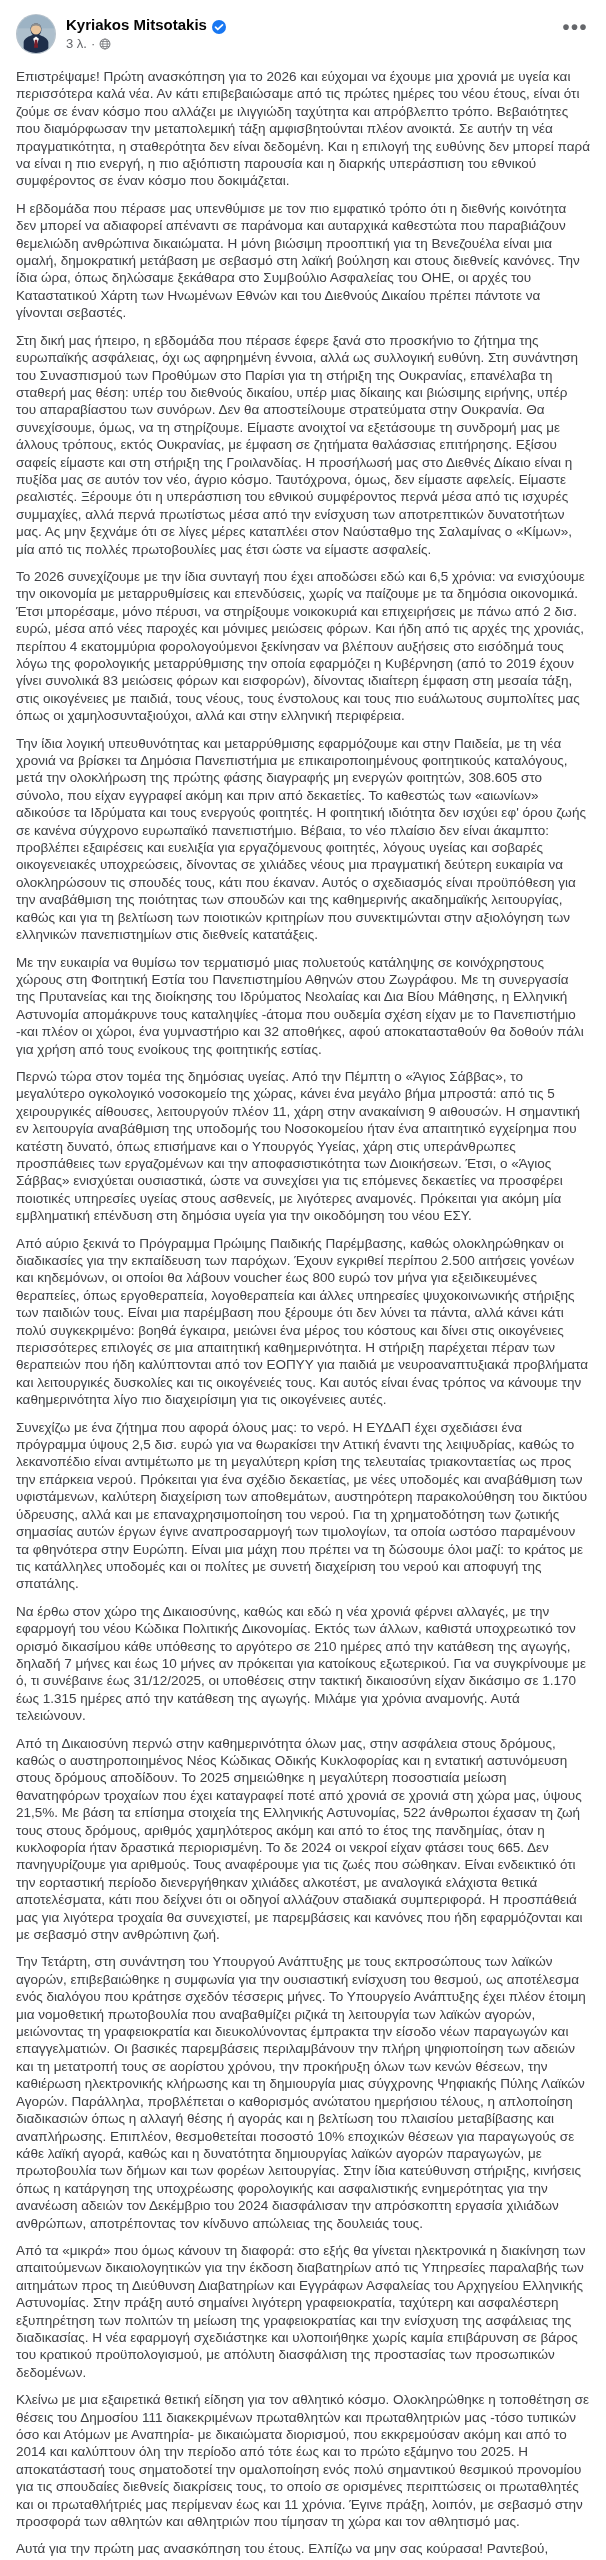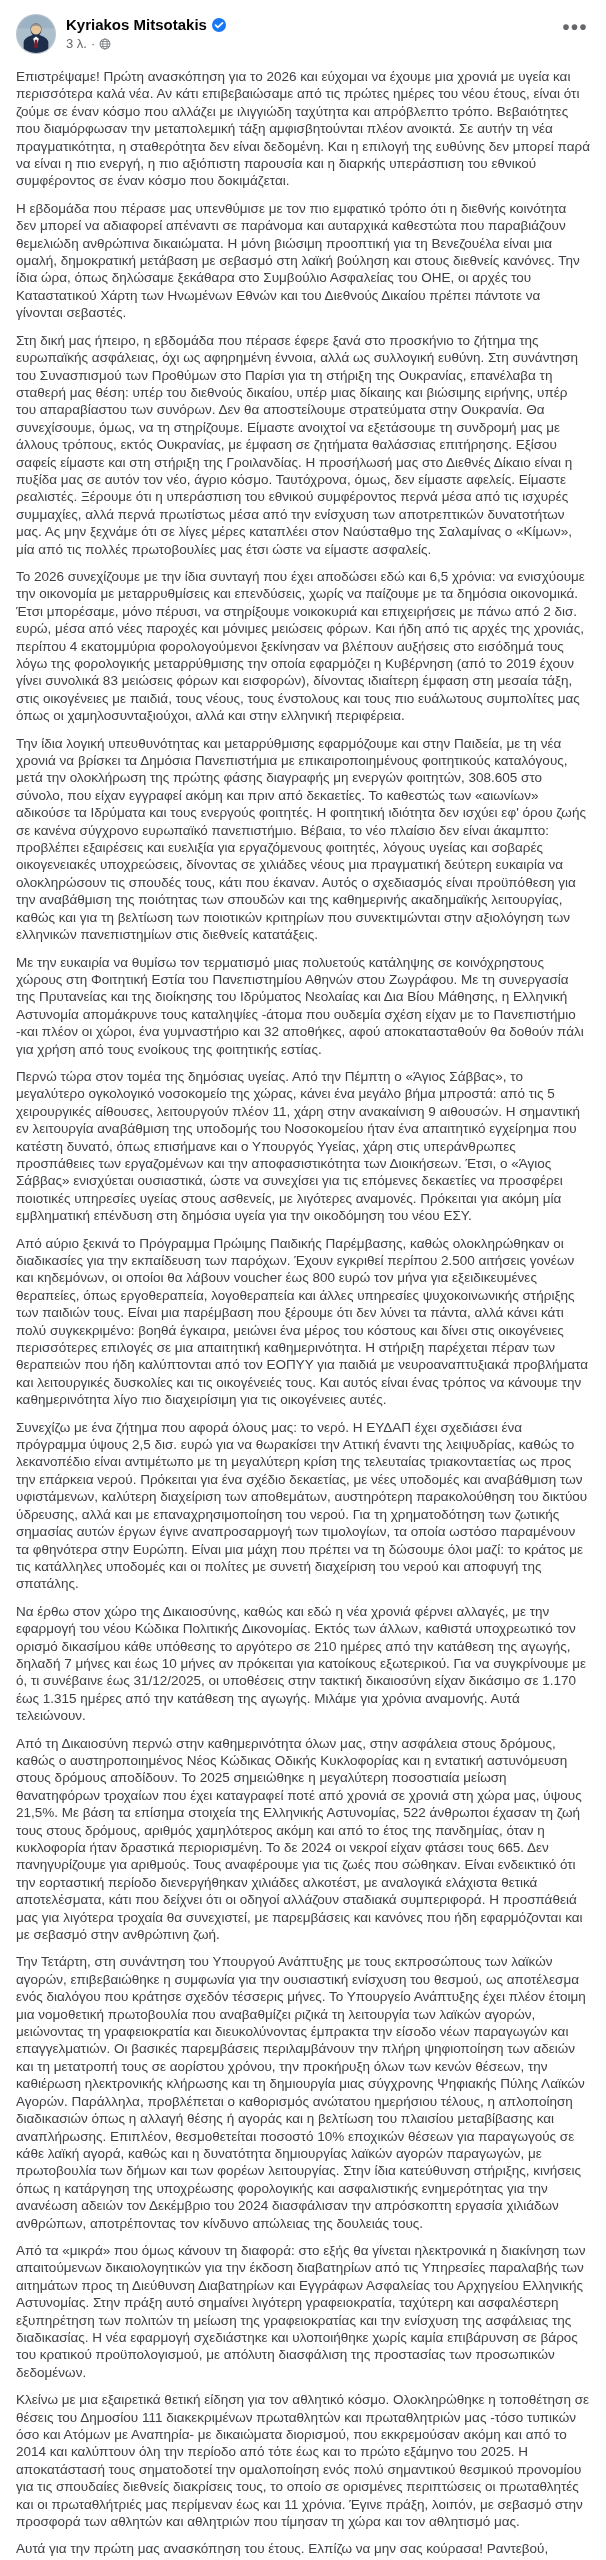--- a/index.html
+++ b/index.html
@@ -13,21 +13,21 @@
   .post { width: 606px; background: #fff; padding-bottom: 6px; }
 
   
   .header { display: flex; align-items: flex-start; padding: 14px 16px 8px 16px; position: relative; }
   .avatar {
     width: 40px; height: 40px; border-radius: 50%; overflow: hidden; flex: 0 0 40px;
     border: 1px solid rgba(0,0,0,.08); cursor: pointer; background: #c6d2dc;
   }
   .avatar svg { display: block; width: 100%; height: 100%; }
   .h-text { margin-left: 10px; padding-top: 1px; }
-  .author-row { display: flex; align-items: center; gap: 5px; }
+  .author-row { display: flex; align-items: flex-end; gap: 5px; }
   .author { font-size: 15px; font-weight: bold; color: #050505; cursor: pointer; line-height: 19px; }
   .badge { width: 14px; height: 14px; display: inline-block; }
   .meta-row { display: flex; align-items: center; gap: 4px; margin-top: 2px; color: #65676b; font-size: 13px; }
   .globe { width: 12px; height: 12px; opacity: .85; }
   .more-btn {
     position: absolute; right: 14px; top: 16px; color: #65676b; font-size: 20px;
     letter-spacing: 1.5px; font-weight: bold; cursor: pointer; line-height: 10px;
     padding: 6px 4px; border-radius: 50%;
   }
 

